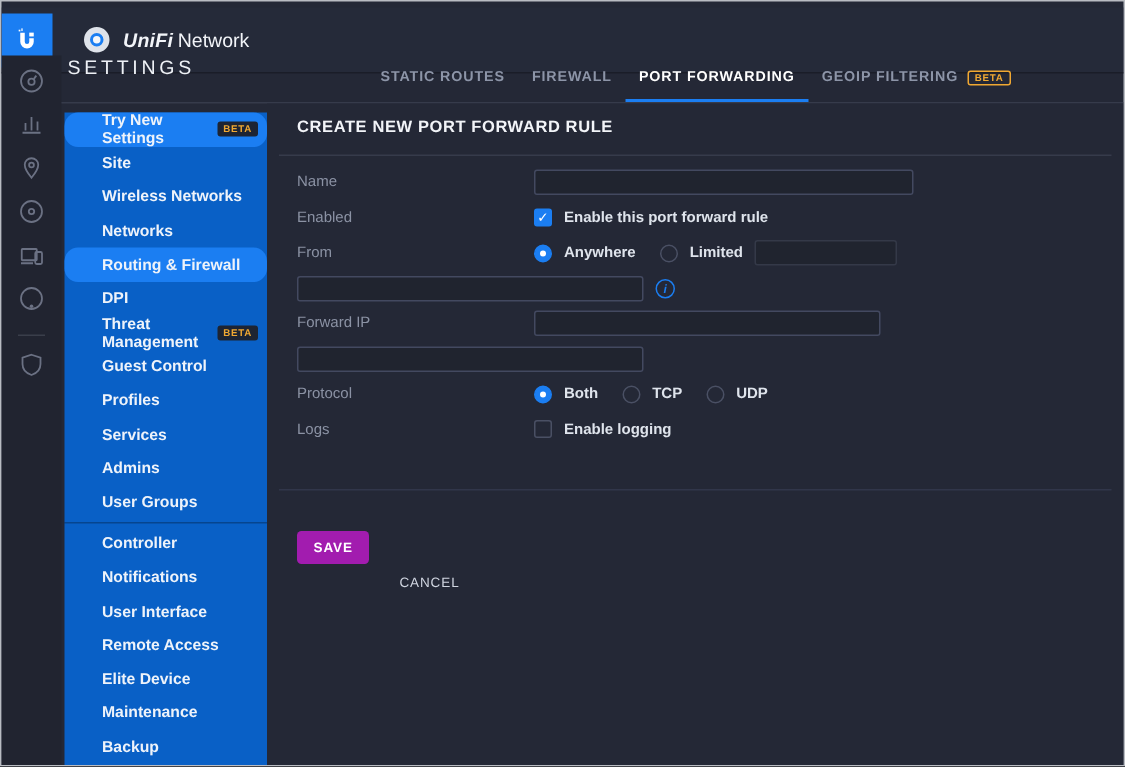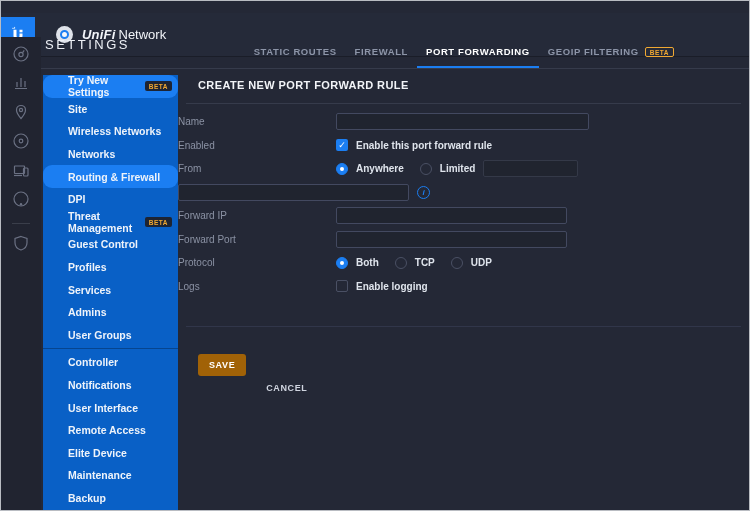--- a/index.html
+++ b/index.html
@@ -1,21 +1,21 @@
 <!DOCTYPE html>
 <html><head>
 <meta charset="utf-8">
 <style>
   * { margin:0; padding:0; box-sizing:border-box; }
   html,body { width:750px; height:511px; background:#111; }
   body { font-family:"Liberation Sans","DejaVu Sans",sans-serif; }
   .page { position:relative; width:750px; height:511px; background:#242836; border:1px solid #b9bcc2; overflow:hidden; }
 
   
-  .topbar { position:absolute; top:12px; left:0; right:0; height:44px; background:#252a39; border-bottom:1px solid #1a1d28; display:flex; align-items:center; }
+  .topbar { position:absolute; top:4px; left:0; right:0; height:44px; background:#252a39; border-bottom:1px solid #1a1d28; display:flex; align-items:center; }
   .logo-box { width:34px; height:36px; background:#1b7ef2; display:flex; align-items:center; justify-content:center; flex:0 0 auto; cursor:pointer; }
   .ap-icon { width:17px; height:17px; border-radius:50%; background:#dfe3ea; display:flex; align-items:center; justify-content:center; margin-left:21px; }
   .ap-ring { width:9px; height:9px; border-radius:50%; border:2px solid #1b7ef2; background:#f5f7fa; }
   .brand { margin-left:9px; color:#f2f4f8; font-size:13px; }
   .brand .unifi { font-weight:bold; font-style:italic; letter-spacing:.2px; }
   .brand .net { font-weight:400; margin-left:3px; }
 
   
   .rail { position:absolute; top:36px; left:0; bottom:0; width:40px; background:#212430; display:flex; flex-direction:column; align-items:center; padding-top:7px; }
   .rail-icon { width:20px; height:20px; margin-bottom:9px; color:#6b7183; cursor:pointer; }
@@ -37,37 +37,37 @@
   .side-item.active { background:#1b7ef2; }
   .side-item.active::after { content:""; position:absolute; right:-9px; top:50%; margin-top:-11px;
     border-top:11px solid transparent; border-bottom:11px solid transparent; border-left:9px solid #1b7ef2; }
   .beta-badge { margin-left:auto; background:#1d2433; color:#f0a832; font-size:6.5px; font-weight:bold; letter-spacing:.5px; padding:2px 4px 1px; border-radius:2px; }
   .side-divider { height:1px; background:rgba(0,0,0,.28); margin:2px 0; }
 
   
   .content { position:absolute; top:68px; left:177px; right:0; bottom:0; background:#242836; }
   .section-head { margin:0 8px; padding:10px 0 12px 12px; border-bottom:1px solid #363b4b; color:#f2f4f8; font-size:11px; font-weight:bold; letter-spacing:.4px; }
   .form { padding-top:6px; }
-  .frow { display:flex; align-items:center; height:23.5px; }
+  .frow { display:flex; align-items:center; height:23.5px; padding-left:20px; }
   .flabel { width:158px; font-size:10px; color:#8b92a4; flex:0 0 auto; }
   .tinput { height:17px; background:#20242f; border:1px solid #434960; border-radius:2px; color:#e8ebf2; font-size:10px; padding:0 6px; outline:none; font-family:inherit; }
   .w-name { width:253px; }
   .w-mid { width:231px; }
   .w-limited { width:95px; margin-left:8px; border-color:#343948; }
   .cbox { width:12px; height:12px; border-radius:2px; background:#1b7ef2; color:#fff; font-size:9px; line-height:12px; text-align:center; cursor:pointer; flex:0 0 auto; }
   .cbox.off { background:transparent; border:1px solid #4a5064; }
   .ctrl-label { margin-left:8px; font-size:10px; font-weight:bold; color:#dfe4ec; cursor:pointer; }
   .radio { width:12px; height:12px; border-radius:50%; border:1px solid #4a5064; cursor:pointer; flex:0 0 auto; display:flex; align-items:center; justify-content:center; }
   .radio.on { border-color:#1b7ef2; background:#1b7ef2; }
   .radio.on .dot { width:4px; height:4px; border-radius:50%; background:#fff; }
   .rgap { margin-left:16px; }
   .info-icon { width:13px; height:13px; border-radius:50%; border:1px solid #1b7ef2; color:#1b7ef2; font-size:8px; font-style:italic; font-weight:bold; line-height:12px; text-align:center; margin-left:8px; cursor:pointer; }
   .footer { margin:28px 8px 0; border-top:1px solid #31364a; padding:9px 0 0 12px; display:flex; align-items:center; gap:20px; }
-  .save-btn { background:#a16207; color:#fff; border:none; border-radius:3px; font-size:9px; font-weight:bold; letter-spacing:.6px; padding:6px 11px; cursor:pointer; font-family:inherit; }
-  .cancel-btn { background:none; border:none; color:#d0d5e0; font-size:9px; font-weight:bold; letter-spacing:.6px; cursor:pointer; font-family:inherit;margin-top:47px; }
+  .save-btn { background:#a21caf; color:#fff; border:none; border-radius:3px; font-size:9px; font-weight:bold; letter-spacing:.6px; padding:6px 11px; cursor:pointer; font-family:inherit; }
+  .cancel-btn { background:none; border:none; color:#d0d5e0; font-size:9px; font-weight:normal; letter-spacing:.6px; cursor:pointer; font-family:inherit;margin-top:47px; }
 </style>
 </head>
 <body>
 
 <div class="page">
 
   <div class="topbar">
     <div class="logo-box">
       <svg width="18" height="18" viewBox="0 0 24 24" fill="#ffffff">
         <path d="M6 5h4v8.2a2 2 0 0 0 4 0V10h4v3.2a6 6 0 0 1-12 0z"></path>
@@ -242,21 +242,20 @@
         <input class="tinput w-mid" type="text" value="" style="">
         <span class="info-icon">i</span>
       </div>
 
       <div class="frow">
         <div class="flabel">Forward IP</div>
         <input class="tinput w-mid" type="text" value="" style="">
       </div>
 
       <div class="frow">
-        <div class="flabel">Forward Port</div>
         <input class="tinput w-mid" type="text" value="" style="">
       </div>
 
       <div class="frow">
         <div class="flabel">Protocol</div>
         <span class="radio on">
             <span class="dot"></span>
           </span>
         <span class="ctrl-label">Both</span>
         <span class="radio rgap"></span>

